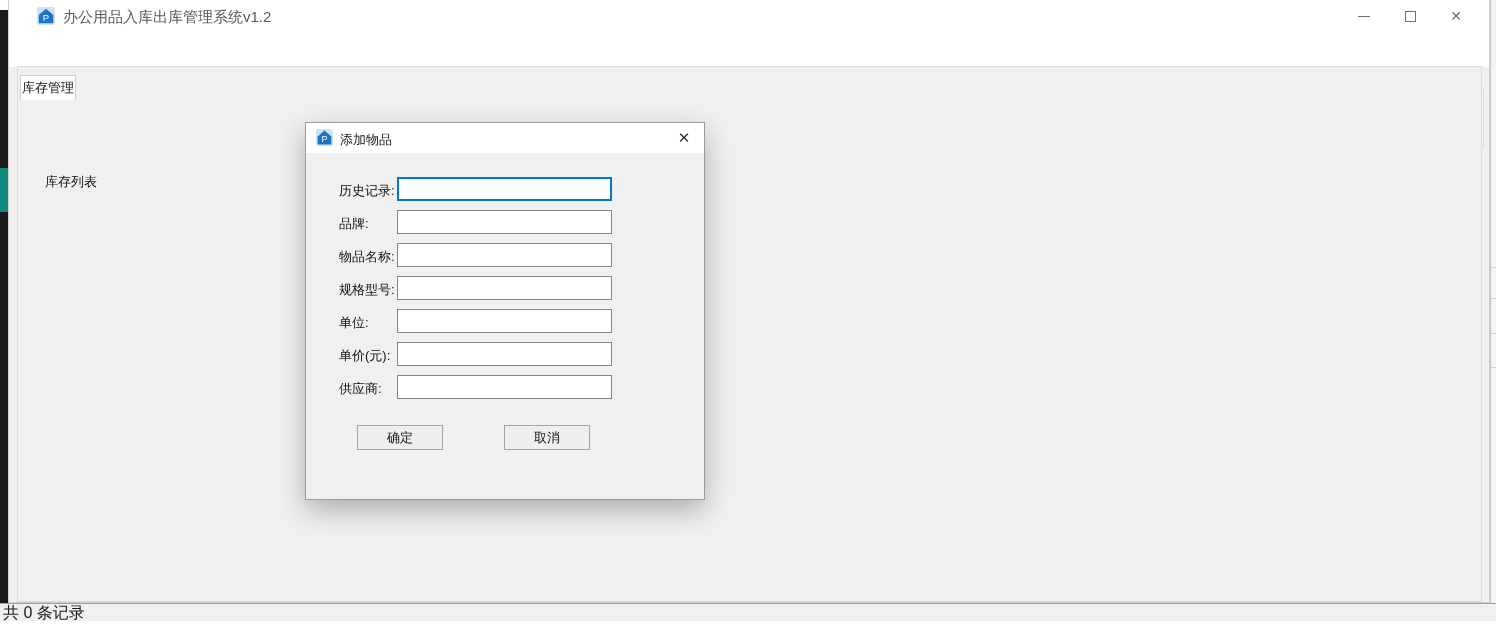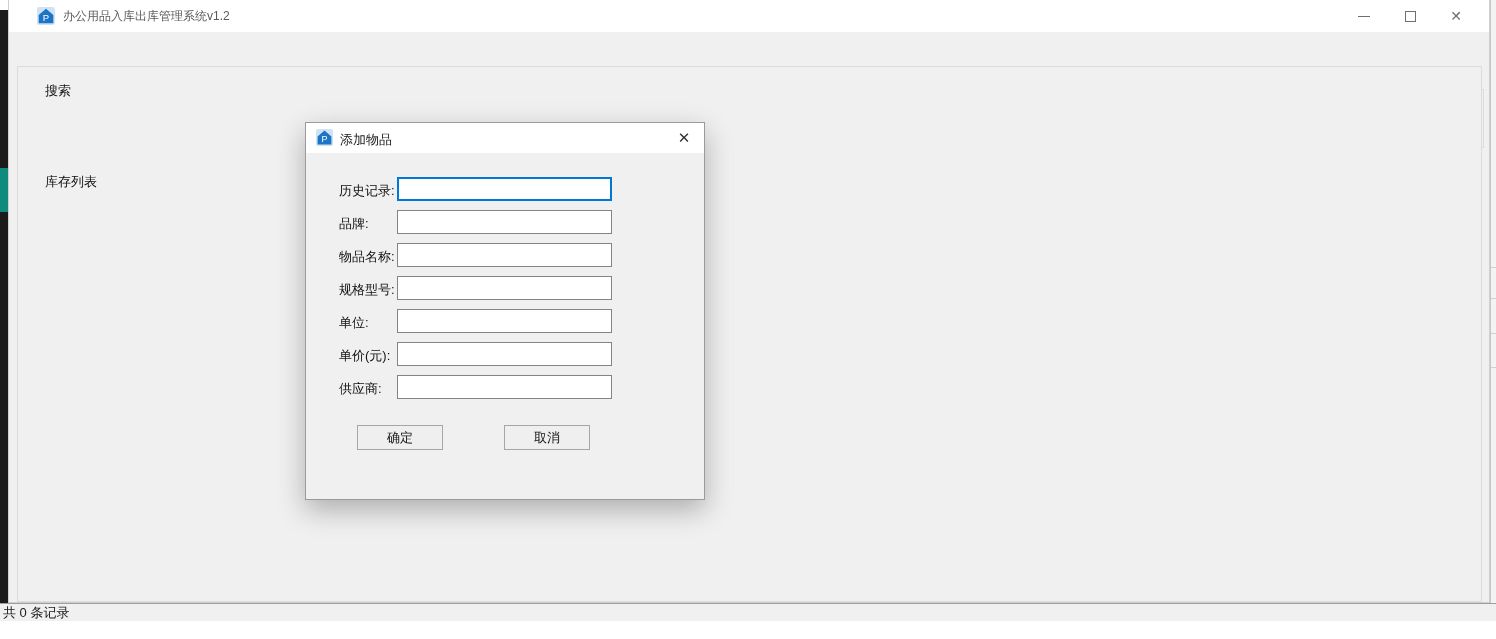--- a/index.html
+++ b/index.html
@@ -11,21 +11,21 @@
   .bg-left-strip { position:absolute; left:0; top:10px; width:8px; height:593px; background:#1b1b1b; }
   .bg-teal { position:absolute; left:0; top:168px; width:8px; height:44px; background:#0f8b7d; }
   .bg-right-strip { position:absolute; left:1490px; top:0; width:6px; height:603px; background:#f3f3f3; border-left:1px solid #c6c6c6; }
   .bg-right-strip .hline { position:absolute; left:0; width:6px; height:1px; background:#cfcfcf; }
 
   
   .app-window { position:absolute; left:8px; top:0; width:1482px; height:603px; background:#f0f0f0;
     border:1px solid #cfcfcf; border-top:none; }
   .titlebar { position:absolute; left:0; top:0; width:100%; height:32px; background:#ffffff; }
   .app-icon { position:absolute; left:28px; top:7px; width:18px; height:18px; }
-  .title-text { position:absolute; left:54px; top:8px; font-size:12px; color:#5a5a5a; }
+  .title-text { position:absolute; left:54px; top:8px; font-size:15px; color:#5a5a5a; }
   .win-controls { position:absolute; right:10px; top:0; height:32px; display:flex; }
   .win-btn { width:46px; height:32px; display:flex; align-items:center; justify-content:center; color:#6f6f6f; }
   .glyph-min { width:12px; height:1px; background:#6f6f6f; }
   .glyph-max { width:11px; height:11px; border:1px solid #6f6f6f; }
   .glyph-close { font-size:14px; line-height:1; color:#6f6f6f; }
 
   
   .tabbar { position:absolute; left:0; top:32px; width:100%; height:35px; background:#ffffff; }
   .tab { position:absolute; top:46px; height:21px; width:56px; background:#f0f0f0;
     border:1px solid #d9d9d9; border-bottom:none; font-size:13px; color:#111;
@@ -58,21 +58,21 @@
   .th:last-child { border-right:none; flex:1 1 auto; }
   .c0{width:110px}.c1{width:215px}.c2{width:155px}.c3{width:150px}.c4{width:105px}
   .c5{width:125px}.c6{width:148px}.c7{width:190px}
   .vscroll { position:absolute; right:0; top:0; width:15px; height:100%; background:#f0f0f0; border-left:1px solid #dcdcdc; }
   .sb-arrow { position:absolute; left:4px; width:7px; height:7px; border-left:1px solid #8a8a8a; border-top:1px solid #8a8a8a; }
   .sb-up { top:6px; transform:rotate(45deg); }
   .sb-down { bottom:6px; transform:rotate(225deg); }
 
   
   .statusbar { position:absolute; left:0; top:603px; width:1496px; height:18px; background:#f0f0f0;
-    border-top:1px solid #9e9e9e; font-size:13px; color:#1a1a1a; padding-left:3px; line-height:17px; z-index:4; }
+    border-top:1px solid #9e9e9e; font-size:16px; color:#1a1a1a; padding-left:3px; line-height:17px; z-index:4; }
   .bottom-doc { position:absolute; left:0; top:621px; width:1496px; height:18px; background:#ffffff; overflow:hidden; z-index:4; }
   .bottom-doc .dark-sq { position:absolute; left:8px; top:1px; width:14px; height:17px; background:#1b1b1b; }
   .bottom-doc .doc-line { position:absolute; left:105px; top:2px; font-size:15px; color:#111; white-space:nowrap; }
 
   
   .dialog { position:absolute; left:305px; top:122px; width:400px; height:378px; background:#f0f0f0;
     border:1px solid #9b9b9b; box-shadow:0 10px 26px rgba(0,0,0,0.28); z-index:10; }
   .dialog-titlebar { position:absolute; left:0; top:0; width:100%; height:30px; background:#ffffff; }
   .dialog-icon { position:absolute; left:10px; top:6px; width:17px; height:17px; }
   .dialog-title { position:absolute; left:34px; top:8px; font-size:13px; color:#1a1a1a; }
@@ -116,20 +116,26 @@
           </div>
         <div class="win-btn">
             <span class="glyph-max"></span>
           </div>
         <div class="win-btn">
             <span class="glyph-close">✕</span>
           </div>
       </div>
     </div>
 
+    <div class="tabbar">
+      <div class="tab active" style="left:11px">库存管理</div>
+      <div class="tab" style="left:68px">入库管理</div>
+      <div class="tab" style="left:124px">出库管理</div>
+      <div class="tab" style="left:180px">历史记录</div>
+    </div>
 
     <div class="tab-page"></div>
 
     <div class="groupbox" style="left:22px;top:89px;width:1453px;height:59px;"></div>
     <span class="group-label" style="left:32px;top:82px;">搜索</span>
 
     <span class="field-label" style="left:28px;top:116px;">物品名称、供应商:</span>
     <input class="text-input" style="left: 156px; top: 110px; width: 210px;" value="">
     <span class="field-label" style="left:384px;top:116px;">品牌</span>
     <input class="text-input" style="left: 416px; top: 110px; width: 130px;" value="">

